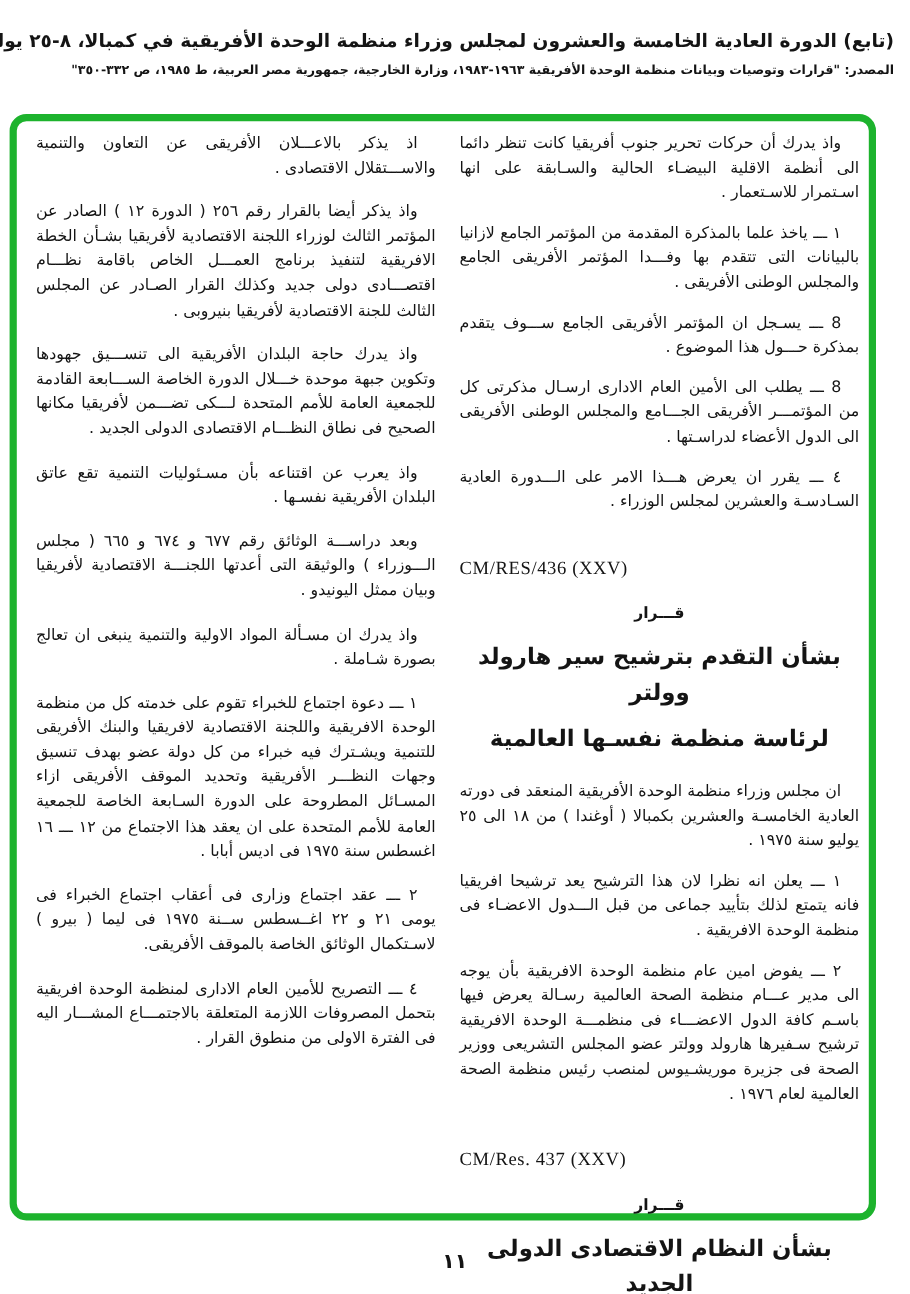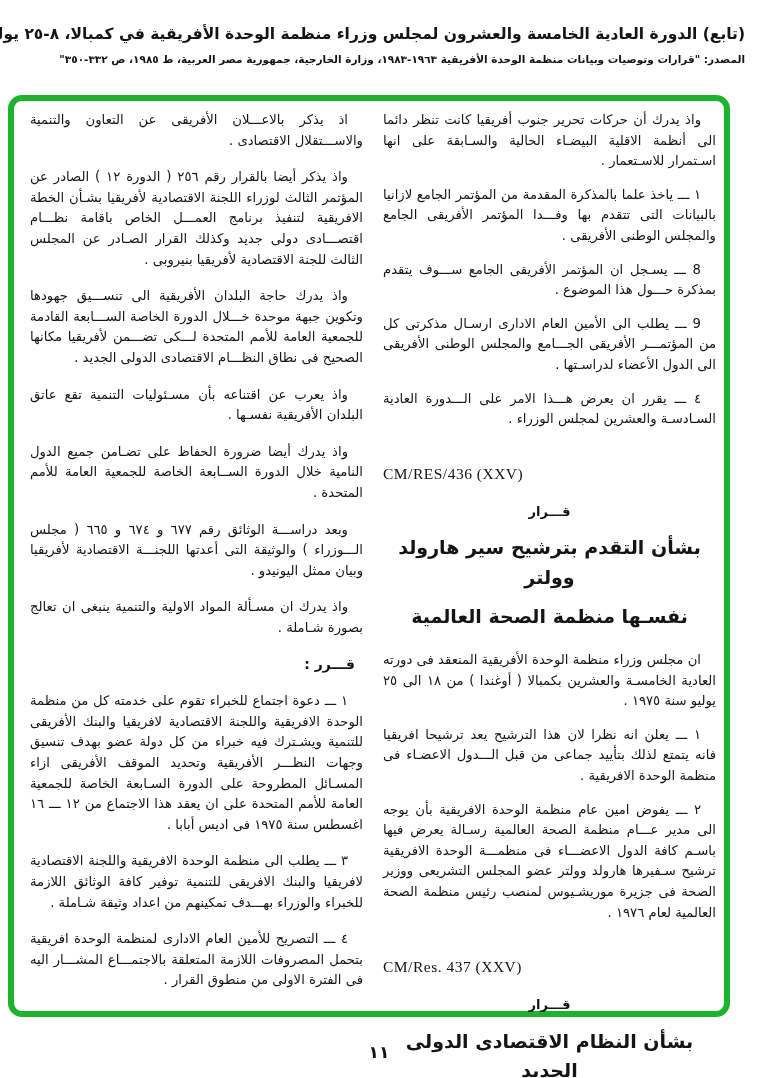--- a/index.html
+++ b/index.html
@@ -120,45 +120,43 @@
     <div class="header-title">(تابع) الدورة العادية الخامسة والعشرون لمجلس وزراء منظمة الوحدة الأفريقية في كمبالا، ٨-٢٥ يوليه ١٩٧٥</div>
     <div class="header-source">المصدر: "قرارات وتوصيات وبيانات منظمة الوحدة الأفريقية ١٩٦٣-١٩٨٣، وزارة الخارجية، جمهورية مصر العربية، ط ١٩٨٥، ص ٣٣٢-٣٥٠"</div>
   </div>
 
   <div class="content-frame" style="border-color: rgb(29, 179, 45);">
     <div class="columns">
       <div class="col col-right">
           <div class="blk p">واذ يدرك أن حركات تحرير جنوب أفريقيا كانت تنظر دائما الى أنظمة الاقلية البيضـاء الحالية والسـابقة على انها اسـتمرار للاسـتعمار .</div>
           <div class="blk p">١ ـــ ياخذ علما بالمذكرة المقدمة من المؤتمر الجامع لازانيا بالبيانات التى تتقدم بها وفـــدا المؤتمر الأفريقى الجامع والمجلس الوطنى الأفريقى .</div>
           <div class="blk p">8 ـــ يسـجل ان المؤتمر الأفريقى الجامع ســـوف يتقدم بمذكرة حـــول هذا الموضوع .</div>
-          <div class="blk p">9 ـــ يطلب الى الأمين العام الادارى ارسـال مذكرتى كل من المؤتمـــر الأفريقى الجـــامع والمجلس الوطنى الأفريقى الى الدول الأعضاء لدراسـتها .</div>
+          <div class="blk p">8 ـــ يطلب الى الأمين العام الادارى ارسـال مذكرتى كل من المؤتمـــر الأفريقى الجـــامع والمجلس الوطنى الأفريقى الى الدول الأعضاء لدراسـتها .</div>
           <div class="blk p">٤ ـــ يقرر ان يعرض هـــذا الامر على الـــدورة العادية السـادسـة والعشرين لمجلس الوزراء .</div>
           <div class="blk ref">CM/RES/436 (XXV)</div>
           <div class="blk h1">قـــرار</div>
           <div class="blk h2">بشأن التقدم بترشيح سير هارولد وولتر</div>
-          <div class="blk h2 gap-after">نفسـها منظمة الصحة العالمية</div>
+          <div class="blk h2 gap-after">لرئاسة منظمة نفسـها العالمية</div>
           <div class="blk p">ان مجلس وزراء منظمة الوحدة الأفريقية المنعقد فى دورته العادية الخامسـة والعشرين بكمبالا ( أوغندا ) من ١٨ الى ٢٥ يوليو سنة ١٩٧٥ .</div>
           <div class="blk p">١ ـــ يعلن انه نظرا لان هذا الترشيح يعد ترشيحا افريقيا فانه يتمتع لذلك بتأييد جماعى من قبل الـــدول الاعضـاء فى منظمة الوحدة الافريقية .</div>
           <div class="blk p">٢ ـــ يفوض امين عام منظمة الوحدة الافريقية بأن يوجه الى مدير عـــام منظمة الصحة العالمية رسـالة يعرض فيها باسـم كافة الدول الاعضـــاء فى منظمـــة الوحدة الافريقية ترشيح سـفيرها هارولد وولتر عضو المجلس التشريعى ووزير الصحة فى جزيرة موريشـيوس لمنصب رئيس منظمة الصحة العالمية لعام ١٩٧٦ .</div>
           <div class="blk ref">CM/Res. 437 (XXV)</div>
           <div class="blk h1">قـــرار</div>
           <div class="blk h2">بشأن النظام الاقتصادى الدولى الجديد</div>
           <div class="blk h2 gap-after">والدورة الخاصة القادمة للجمعية العـــامة</div>
         </div>
       <div class="col col-left">
           <div class="blk p">اذ يذكر بالاعـــلان الأفريقى عن التعاون والتنمية والاســـتقلال الاقتصادى .</div>
           <div class="blk p">واذ يذكر أيضا بالقرار رقم ٢٥٦ ( الدورة ١٢ ) الصادر عن المؤتمر الثالث لوزراء اللجنة الاقتصادية لأفريقيا بشـأن الخطة الافريقية لتنفيذ برنامج العمـــل الخاص باقامة نظـــام اقتصـــادى دولى جديد وكذلك القرار الصـادر عن المجلس الثالث للجنة الاقتصادية لأفريقيا بنيروبى .</div>
           <div class="blk p">واذ يدرك حاجة البلدان الأفريقية الى تنســـيق جهودها وتكوين جبهة موحدة خـــلال الدورة الخاصة الســـابعة القادمة للجمعية العامة للأمم المتحدة لـــكى تضـــمن لأفريقيا مكانها الصحيح فى نطاق النظـــام الاقتصادى الدولى الجديد .</div>
           <div class="blk p">واذ يعرب عن اقتناعه بأن مسـئوليات التنمية تقع عاتق البلدان الأفريقية نفسـها .</div>
-          <div class="blk p">واذ يدرك أيضا ضرورة الحفاظ على تضـامن جميع الدول النامية خلال الدورة الســابعة الخاصة للجمعية العامة للأمم المتحدة .</div>
           <div class="blk p">وبعد دراســـة الوثائق رقم ٦٧٧ و ٦٧٤ و ٦٦٥ ( مجلس الـــوزراء ) والوثيقة التى أعدتها اللجنـــة الاقتصادية لأفريقيا وبيان ممثل اليونيدو .</div>
           <div class="blk p">واذ يدرك ان مسـألة المواد الاولية والتنمية ينبغى ان تعالج بصورة شـاملة .</div>
-          <div class="blk decree">قـــرر :</div>
           <div class="blk p">١ ـــ دعوة اجتماع للخبراء تقوم على خدمته كل من منظمة الوحدة الافريقية واللجنة الاقتصادية لافريقيا والبنك الأفريقى للتنمية ويشـترك فيه خبراء من كل دولة عضو بهدف تنسيق وجهات النظـــر الأفريقية وتحديد الموقف الأفريقى ازاء المسـائل المطروحة على الدورة السـابعة الخاصة للجمعية العامة للأمم المتحدة على ان يعقد هذا الاجتماع من ١٢ ـــ ١٦ اغسطس سنة ١٩٧٥ فى اديس أبابا .</div>
-          <div class="blk p">٣ ـــ يطلب الى منظمة الوحدة الافريقية واللجنة الاقتصادية لافريقيا والبنك الافريقى للتنمية توفير كافة الوثائق اللازمة للخبراء والوزراء بهـــدف تمكينهم من اعداد وثيقة شـاملة .</div>
+          <div class="blk p">٢ ـــ عقد اجتماع وزارى فى أعقاب اجتماع الخبراء فى يومى ٢١ و ٢٢ اغــسطس ســنة ١٩٧٥ فى ليما ( بيرو ) لاسـتكمال الوثائق الخاصة بالموقف الأفريقى.</div>
           <div class="blk p">٤ ـــ التصريح للأمين العام الادارى لمنظمة الوحدة افريقية بتحمل المصروفات اللازمة المتعلقة بالاجتمـــاع المشـــار اليه فى الفترة الاولى من منطوق القرار .</div>
         </div>
     </div>
   </div>
 
   <div class="footer">١١</div>
 
 </div>
 
 </body></html>

